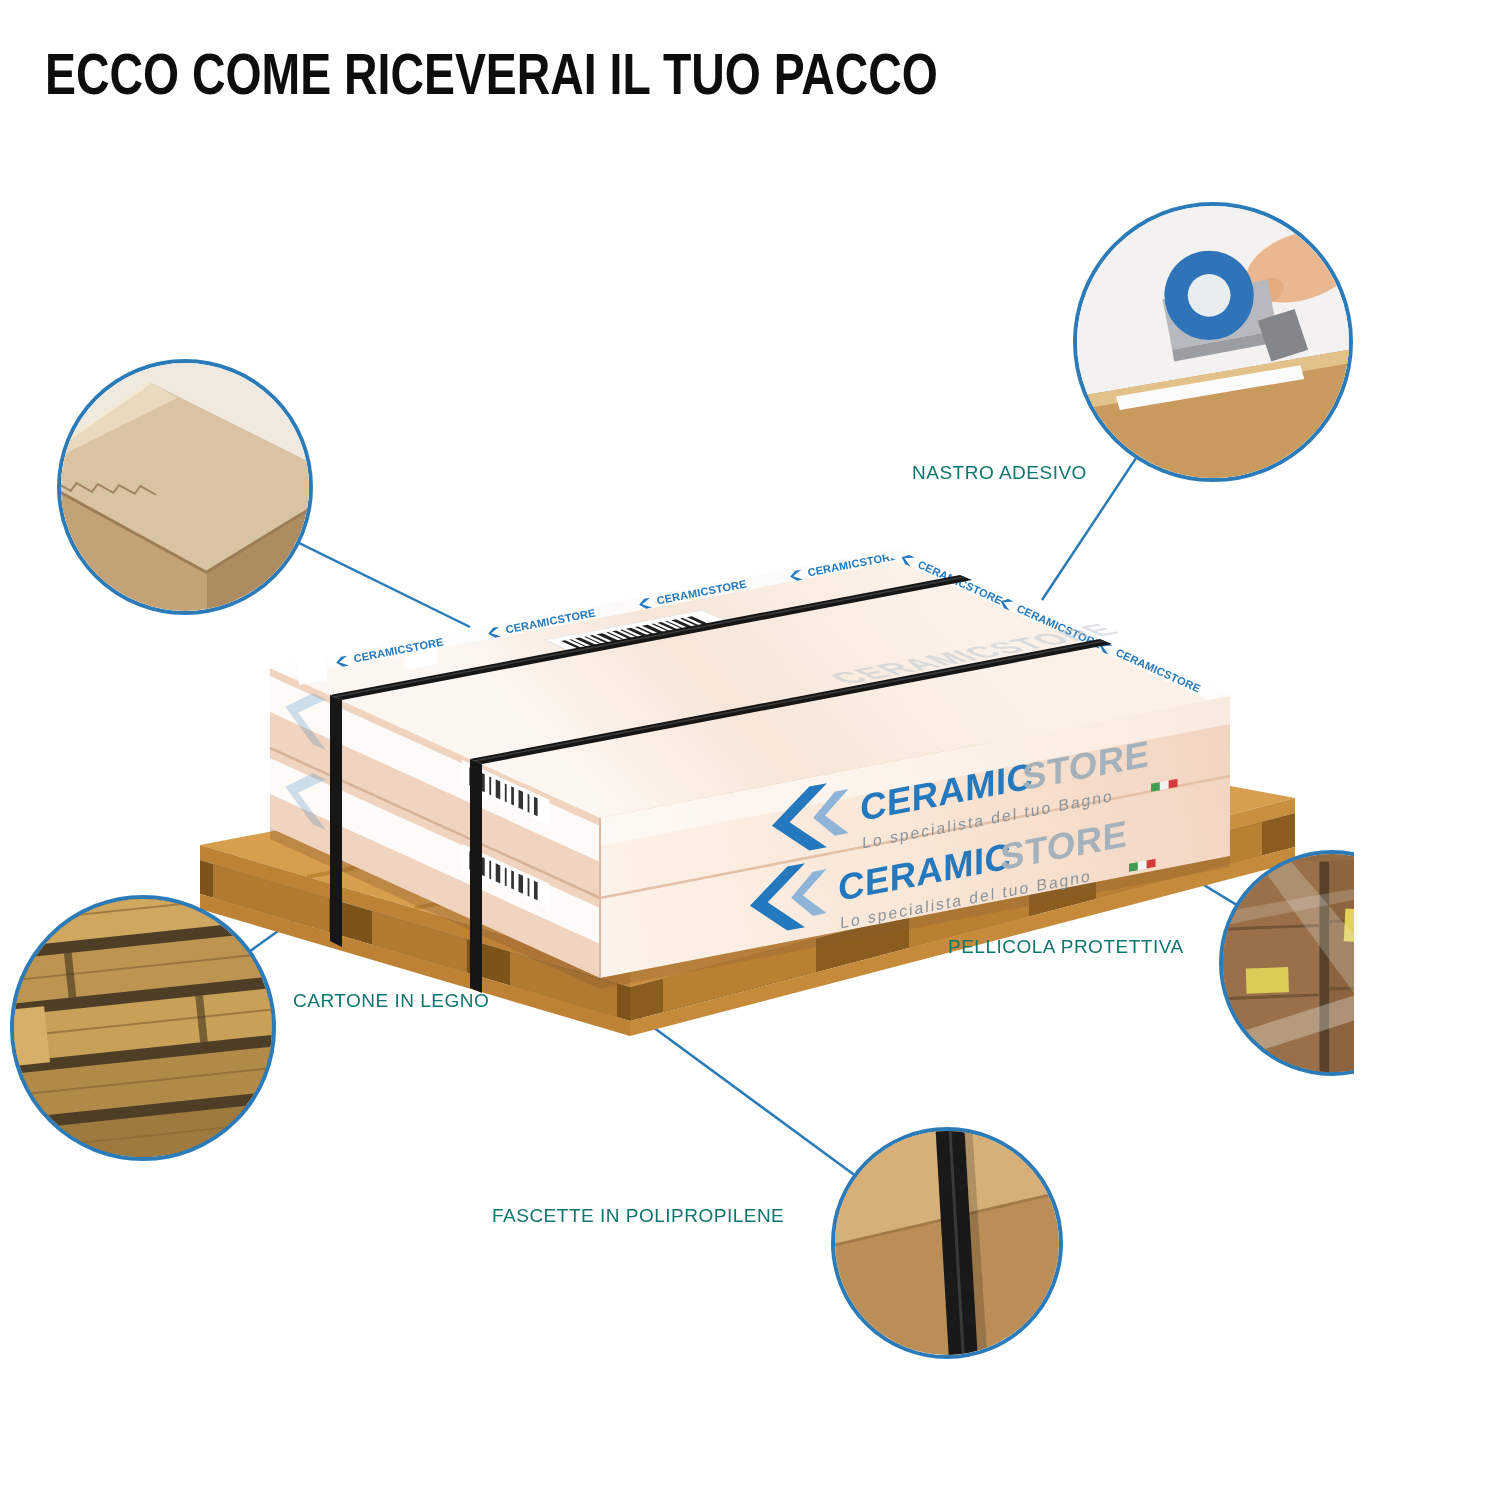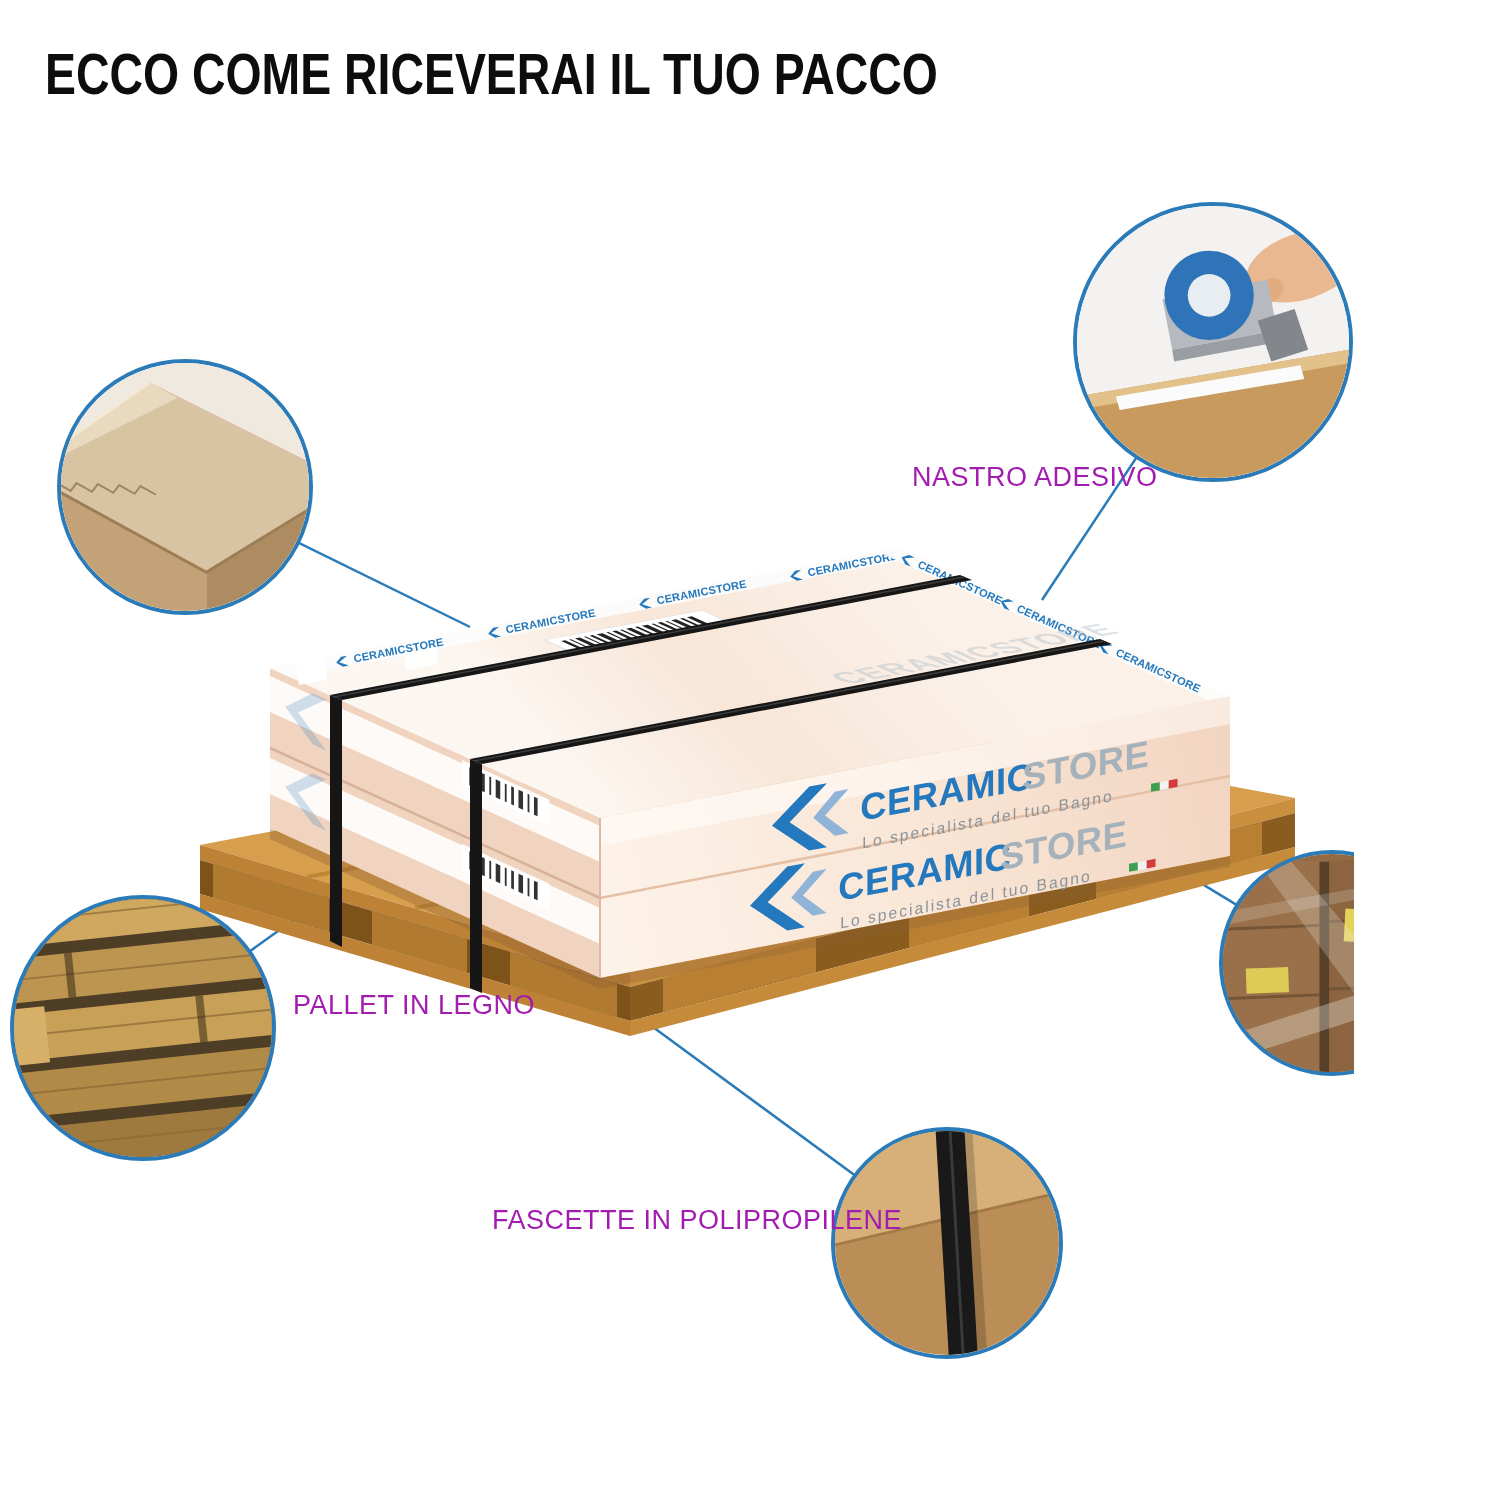--- a/index.html
+++ b/index.html
@@ -13,21 +13,21 @@
     font-family:"Liberation Sans",sans-serif;
   }
   .scene{position:absolute;left:0;top:0;z-index:1}
   .scene text{font-family:"Liberation Sans",sans-serif}
   .callout-circle{
     position:absolute;border-radius:50%;border:4px solid #2b7bb9;
     overflow:hidden;z-index:2;background:#fff;
   }
   .callout-circle svg{display:block;width:100%;height:100%}
   .callout-label{
-    position:absolute;z-index:3;font-size:27px;color:#a21caf;
+    position:absolute;z-index:3;font-size:19px;color:#0f766e;
     letter-spacing:.5px;white-space:nowrap;
   }
   .logo-main{font-weight:700;font-size:37px;fill:#2478bd;letter-spacing:.5px}
   .logo-sub{font-weight:700;font-size:37px;fill:#a5b2bb;letter-spacing:.5px}
   .logo-tag{font-size:16px;fill:#8b949b;letter-spacing:2px}
   .tape-logo{font-weight:700;font-size:11px;fill:#2478bd;letter-spacing:.2px}
   .ghost-logo{font-weight:700;font-size:33px;fill:#b3bfc8;opacity:.45;letter-spacing:1px}
 </style>
 </head>
 <body>
@@ -322,16 +322,17 @@
       <rect width="232" height="232" fill="#bb8e57"></rect>
       <polygon points="0,0 232,0 232,64 0,118" fill="#d6b078"></polygon>
       <line x1="0" y1="118" x2="232" y2="64" stroke="#a37a47" stroke-width="3"></line>
       <polygon points="148,236 134,-4 142,-4 158,236" fill="rgba(0,0,0,0.18)"></polygon>
       <polygon points="104,-4 134,-4 148,236 118,236" fill="#191919"></polygon>
       <line x1="119" y1="-4" x2="133" y2="236" stroke="#3a3a3a" stroke-width="3"></line>
     </svg>
   </div>
 
   <div class="callout-label" style="left:912px;top:462px">NASTRO ADESIVO</div>
-  <div class="callout-label" style="left:293px;top:990px">PALLET IN LEGNO</div>
+  <div class="callout-label" style="left:293px;top:990px">CARTONE IN LEGNO</div>
+  <div class="callout-label" style="left:948px;top:936px">PELLICOLA PROTETTIVA</div>
   <div class="callout-label" style="left:492px;top:1205px">FASCETTE IN POLIPROPILENE</div>
 
 </div>
 
 </body></html>

